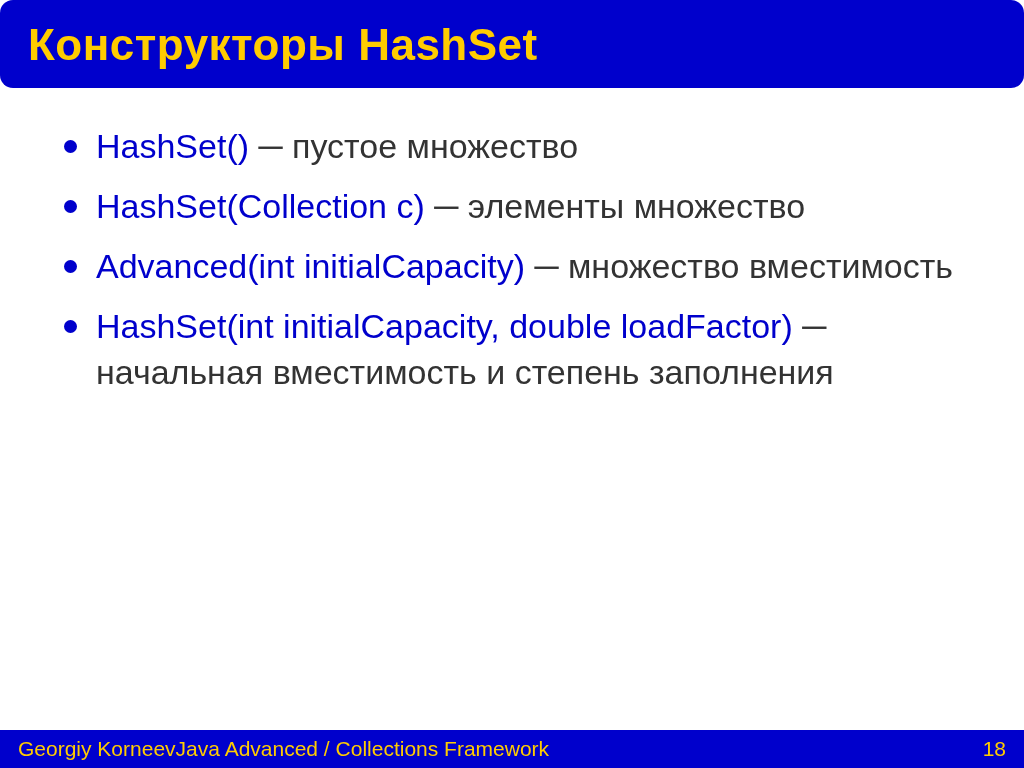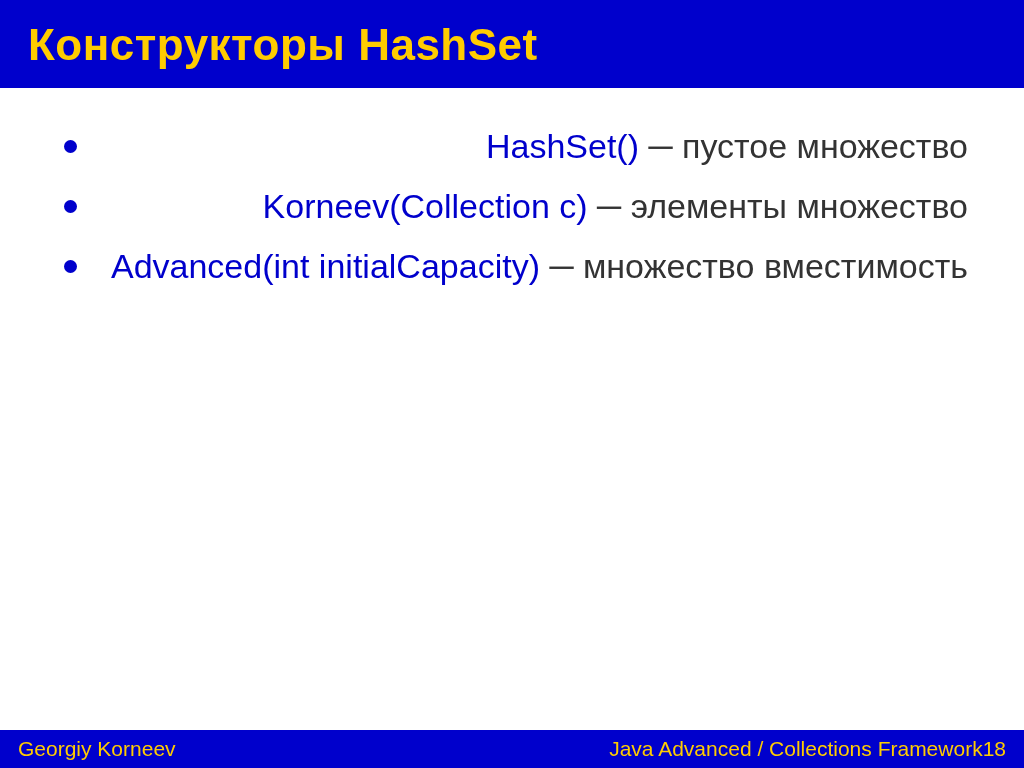--- a/index.html
+++ b/index.html
@@ -1,56 +1,61 @@
 <!DOCTYPE html>
 <html><head>
 <meta charset="utf-8">
 <style>
   * { margin: 0; padding: 0; box-sizing: border-box; }
   html, body { width: 1024px; height: 768px; font-family: Arial, Helvetica, sans-serif; background: #fff; overflow: hidden; }
   .slide { position: relative; width: 1024px; height: 768px; background: #ffffff; }
-  .title-bar { background: #0000cc; padding: 20px 28px 18px 28px; }
+  .title-bar { background: #0000cc; padding: 20px 28px 18px 28px; border-radius: 13px; }
   .title-bar h1 { color: #ffcc00; font-size: 44px; font-weight: bold; letter-spacing: 0.5px; }
-  .content { padding: 36px 56px 0 56px; text-align: right; }
+  .content { padding: 36px 56px 0 56px; }
   ul.bullets { list-style: none; }
   ul.bullets > li { position: relative; padding-left: 40px; font-size: 34px; line-height: 1.35; color: #333333; margin-bottom: 14px; }
   ul.bullets > li::before { content: ""; position: absolute; left: 8px; top: 16px; width: 13px; height: 13px; background: #0000cc; border-radius: 50%; }
   .sig   { color: #0000cc; }
   .desc  { color: #333333; }
   .dash  { color: #333333; }
   .footer { position: absolute; left: 0; right: 0; bottom: 0; height: 38px; background: #0000cc; color: #ffcc00; font-size: 21px; display: flex; align-items: center; padding: 16px 18px; }
   .footer .left  { flex: 0 0 auto; }
-  .footer .center{ flex: 1 1 auto; text-align: right; }
+  .footer .center{ flex: 1 1 auto; text-align: left; }
   .footer .right { flex: 0 0 auto; }
 </style>
 </head>
 <body>
 
 <div class="slide">
 
   <div class="title-bar">
     <h1>Конструкторы HashSet</h1>
   </div>
 
   <div class="content">
     <ul class="bullets">
       <li>
         <span class="sig">HashSet()</span>
         <span class="dash">─</span>
         <span class="desc">пустое множество</span>
       </li>
       <li>
-        <span class="sig">Korneev(Collection c)</span>
+        <span class="sig">HashSet(Collection c)</span>
         <span class="dash">─</span>
         <span class="desc">элементы множество</span>
       </li>
       <li>
         <span class="sig">Advanced(int initialCapacity)</span>
         <span class="dash">─</span>
         <span class="desc">множество вместимость</span>
+      </li>
+      <li>
+        <span class="sig">HashSet(int initialCapacity, double loadFactor)</span>
+        <span class="dash">─</span>
+        <span class="desc">начальная вместимость и степень заполнения</span>
       </li>
     </ul>
   </div>
 
   <div class="footer">
     <span class="left">Georgiy Korneev</span>
     <span class="center">Java Advanced / Collections Framework</span>
     <span class="right">18</span>
   </div>
 

